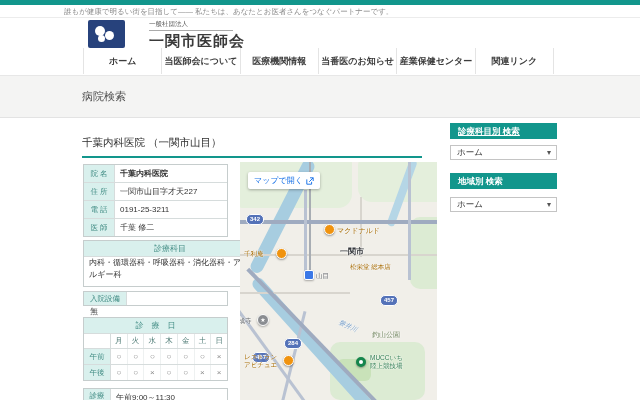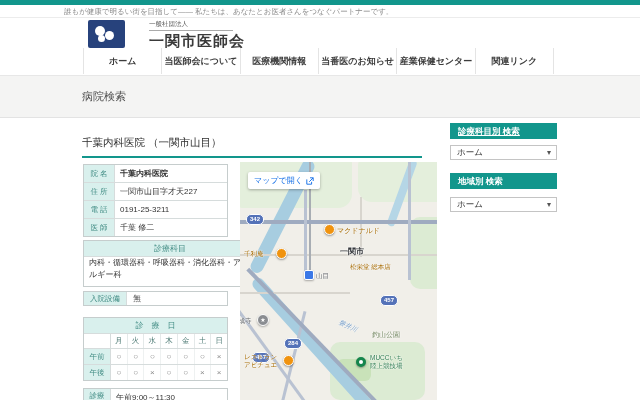--- a/index.html
+++ b/index.html
@@ -45,21 +45,21 @@
   .info-row{display:flex;height:17px;line-height:17px;border-bottom:1px solid #d6dcdc;}
   .info-row:last-child{border-bottom:none;}
   .info-label{width:30px;font-size:7.5px;text-align:center;border-right:1px solid #d6dcdc;flex:none;}
   .info-value{flex:1;font-size:8px;color:#333;padding-left:5px;white-space:nowrap;overflow:hidden;}
   .bold{font-weight:bold;}
 
   .dept-box{left:83px;top:240px;width:174px;}
   .dept-header{height:15px;line-height:15px;text-align:center;font-size:8px;border-bottom:1px solid #d6dcdc;}
   .dept-body{font-size:8px;color:#333;padding:0 5px 4px 5px;line-height:1.55;}
 
-  .inp-row{left:83px;top:291px;width:145px;height:15px;display:flex;line-height:13px;}
+  .inp-row{left:83px;top:291px;width:145px;height:15px;display:flex;line-height:13px;flex-direction:column;}
   .inp-label{width:42px;font-size:7.5px;text-align:center;border-right:1px solid #d6dcdc;line-height:13px;flex:none;}
   .inp-value{flex:1;font-size:8px;color:#333;padding-left:6px;line-height:13px;}
 
   .sched{left:83px;top:317px;width:145px;}
   .sched-header{height:15px;line-height:15px;text-align:center;font-size:8px;border-bottom:1px solid #d6dcdc;}
   .sched-days,.mark-row{display:flex;border-bottom:1px solid #d6dcdc;}
   .sched-days{height:14px;line-height:14px;}
   .mark-row{height:15px;line-height:15px;}
   .mark-row:last-child{border-bottom:none;}
   .corner-cell{width:26px;border-right:1px solid #d6dcdc;flex:none;background:#fff;}

